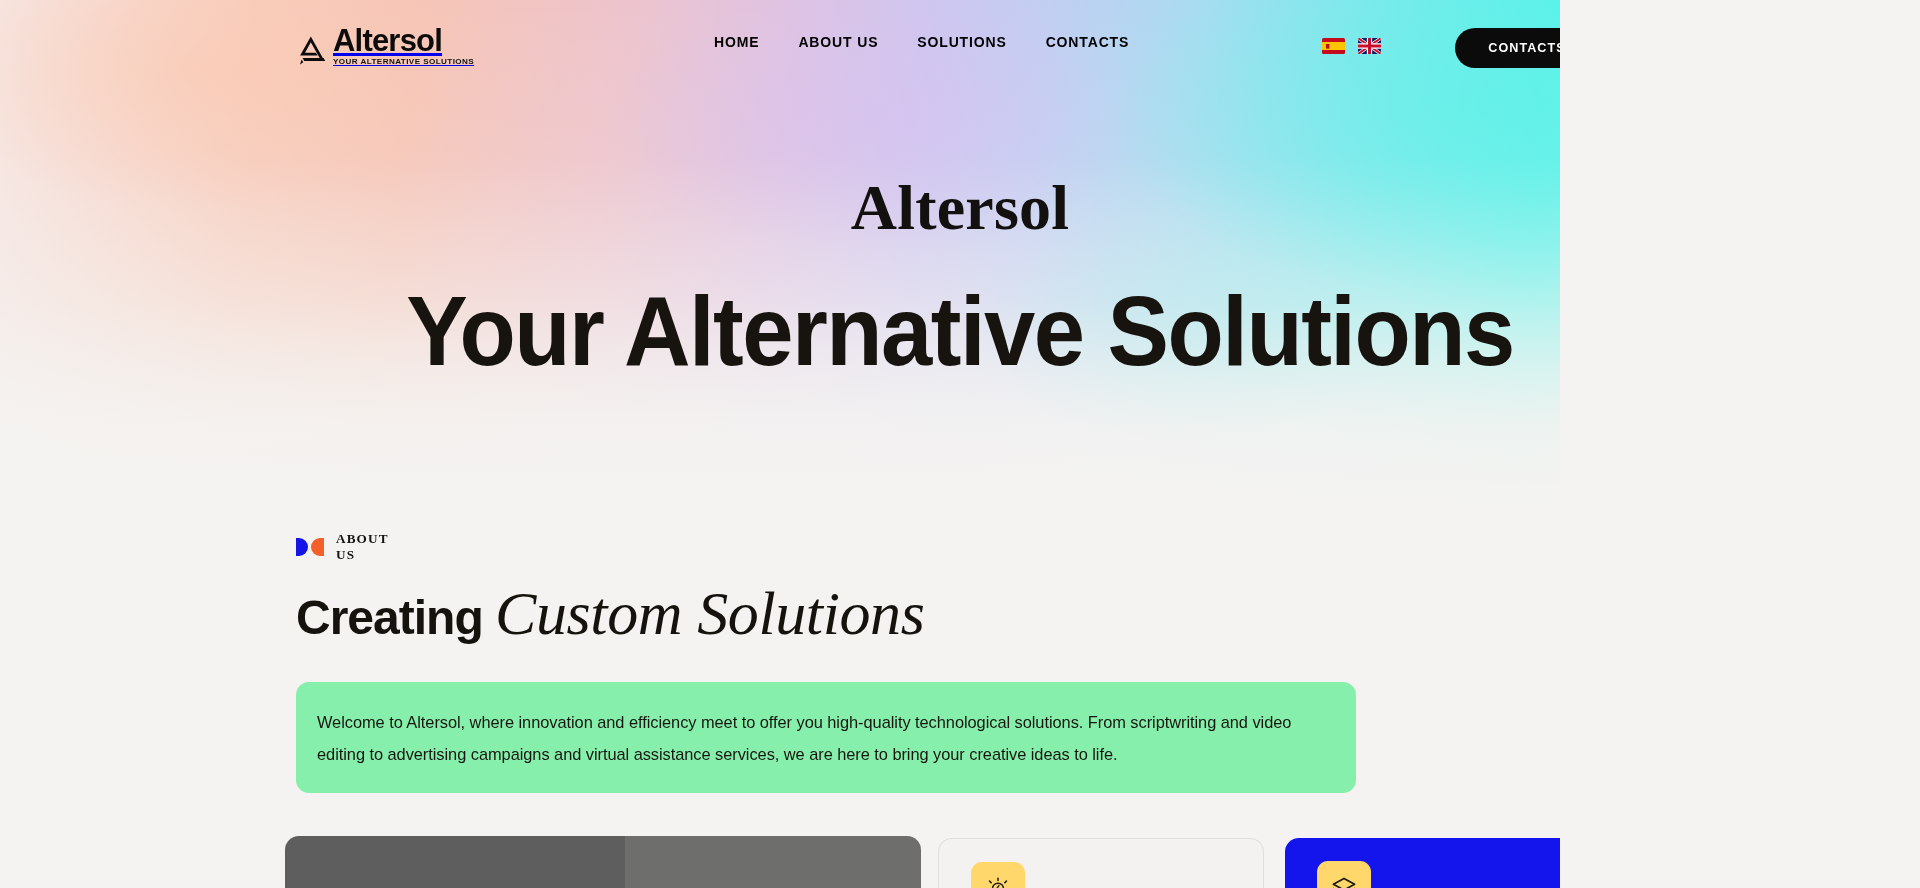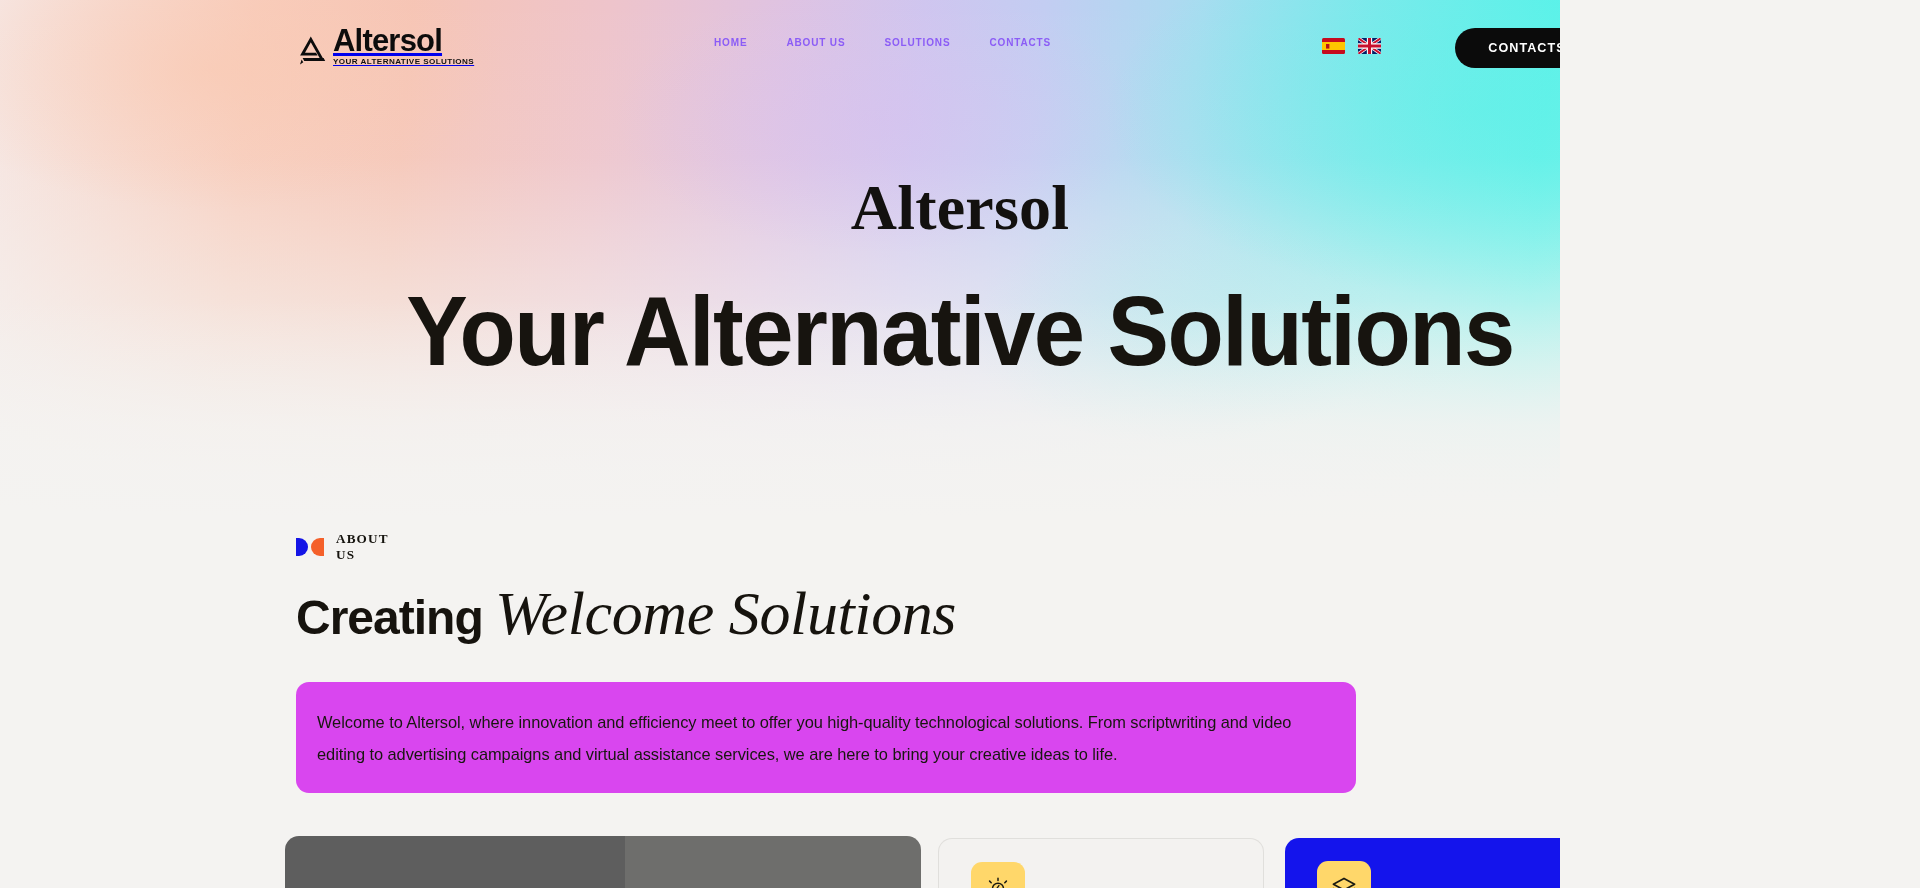--- a/index.html
+++ b/index.html
@@ -81,22 +81,22 @@
     font-family:"Liberation Sans", sans-serif;
     font-size:8.1px; font-weight:700; letter-spacing:0.42px;
     color:#111; margin-top:1px; white-space:nowrap;
   }
 
   nav.mainnav {
     position:absolute; left:714px; top:0; height:84px;
     display:flex; align-items:center; gap:0;
   }
   nav.mainnav a {
-    font-size:10px; font-weight:700; letter-spacing:0.85px;
-    color:#8b5cf6; text-decoration:none; white-space:nowrap;
+    font-size:14px; font-weight:700; letter-spacing:0.85px;
+    color:#000000; text-decoration:none; white-space:nowrap;
     padding:10px 0; margin-right:39px;
   }
   nav.mainnav a:last-child { margin-right:0; }
 
   .lang-group {
     position:absolute; left:1322px; top:38px;
     display:flex; align-items:center; gap:13px;
   }
   .flag { width:23px; height:16px; display:block; border-radius:1.5px; }
 
@@ -163,21 +163,21 @@
   }
   .ah-italic {
     font-family:"Liberation Serif", serif;
     font-size:62px; font-style:italic; font-weight:400;
     color:#16130e; letter-spacing:-0.4px;
   }
 
   .about-box {
     position:absolute; left:0; top:682px;
     width:1060px; padding:24px 21px 23px 21px;
-    background:#d946ef; border-radius:13px;
+    background:#86efac; border-radius:13px;
   }
   .about-box p {
     font-size:16.4px; font-weight:500; color:#18170f;
     line-height:32.2px; letter-spacing:-0.05px;
   }
 
   
   .cards { position:absolute; left:0; top:836px; width:1920px; z-index:10; }
 
   .card-media {
@@ -276,21 +276,21 @@
 
     <div class="about-label-row">
       <span class="label-glyph">
         <span class="glyph-blue"></span>
         <span class="glyph-orange"></span>
       </span>
       <span class="about-label">ABOUT US</span>
     </div>
 
     <h2 class="about-heading">
-      <span class="ah-bold">Creating</span><span class="ah-bold">&nbsp;</span><span class="ah-italic">Welcome Solutions</span>
+      <span class="ah-bold">Creating</span><span class="ah-bold">&nbsp;</span><span class="ah-italic">Custom Solutions</span>
     </h2>
 
     <div class="about-box">
       <p>Welcome to Altersol, where innovation and efficiency meet to offer you high-quality technological solutions. From scriptwriting and video editing to advertising campaigns and virtual assistance services, we are here to bring your creative ideas to life.</p>
     </div>
   </section>
 
   <section class="cards">
 
     <div class="card-media">

